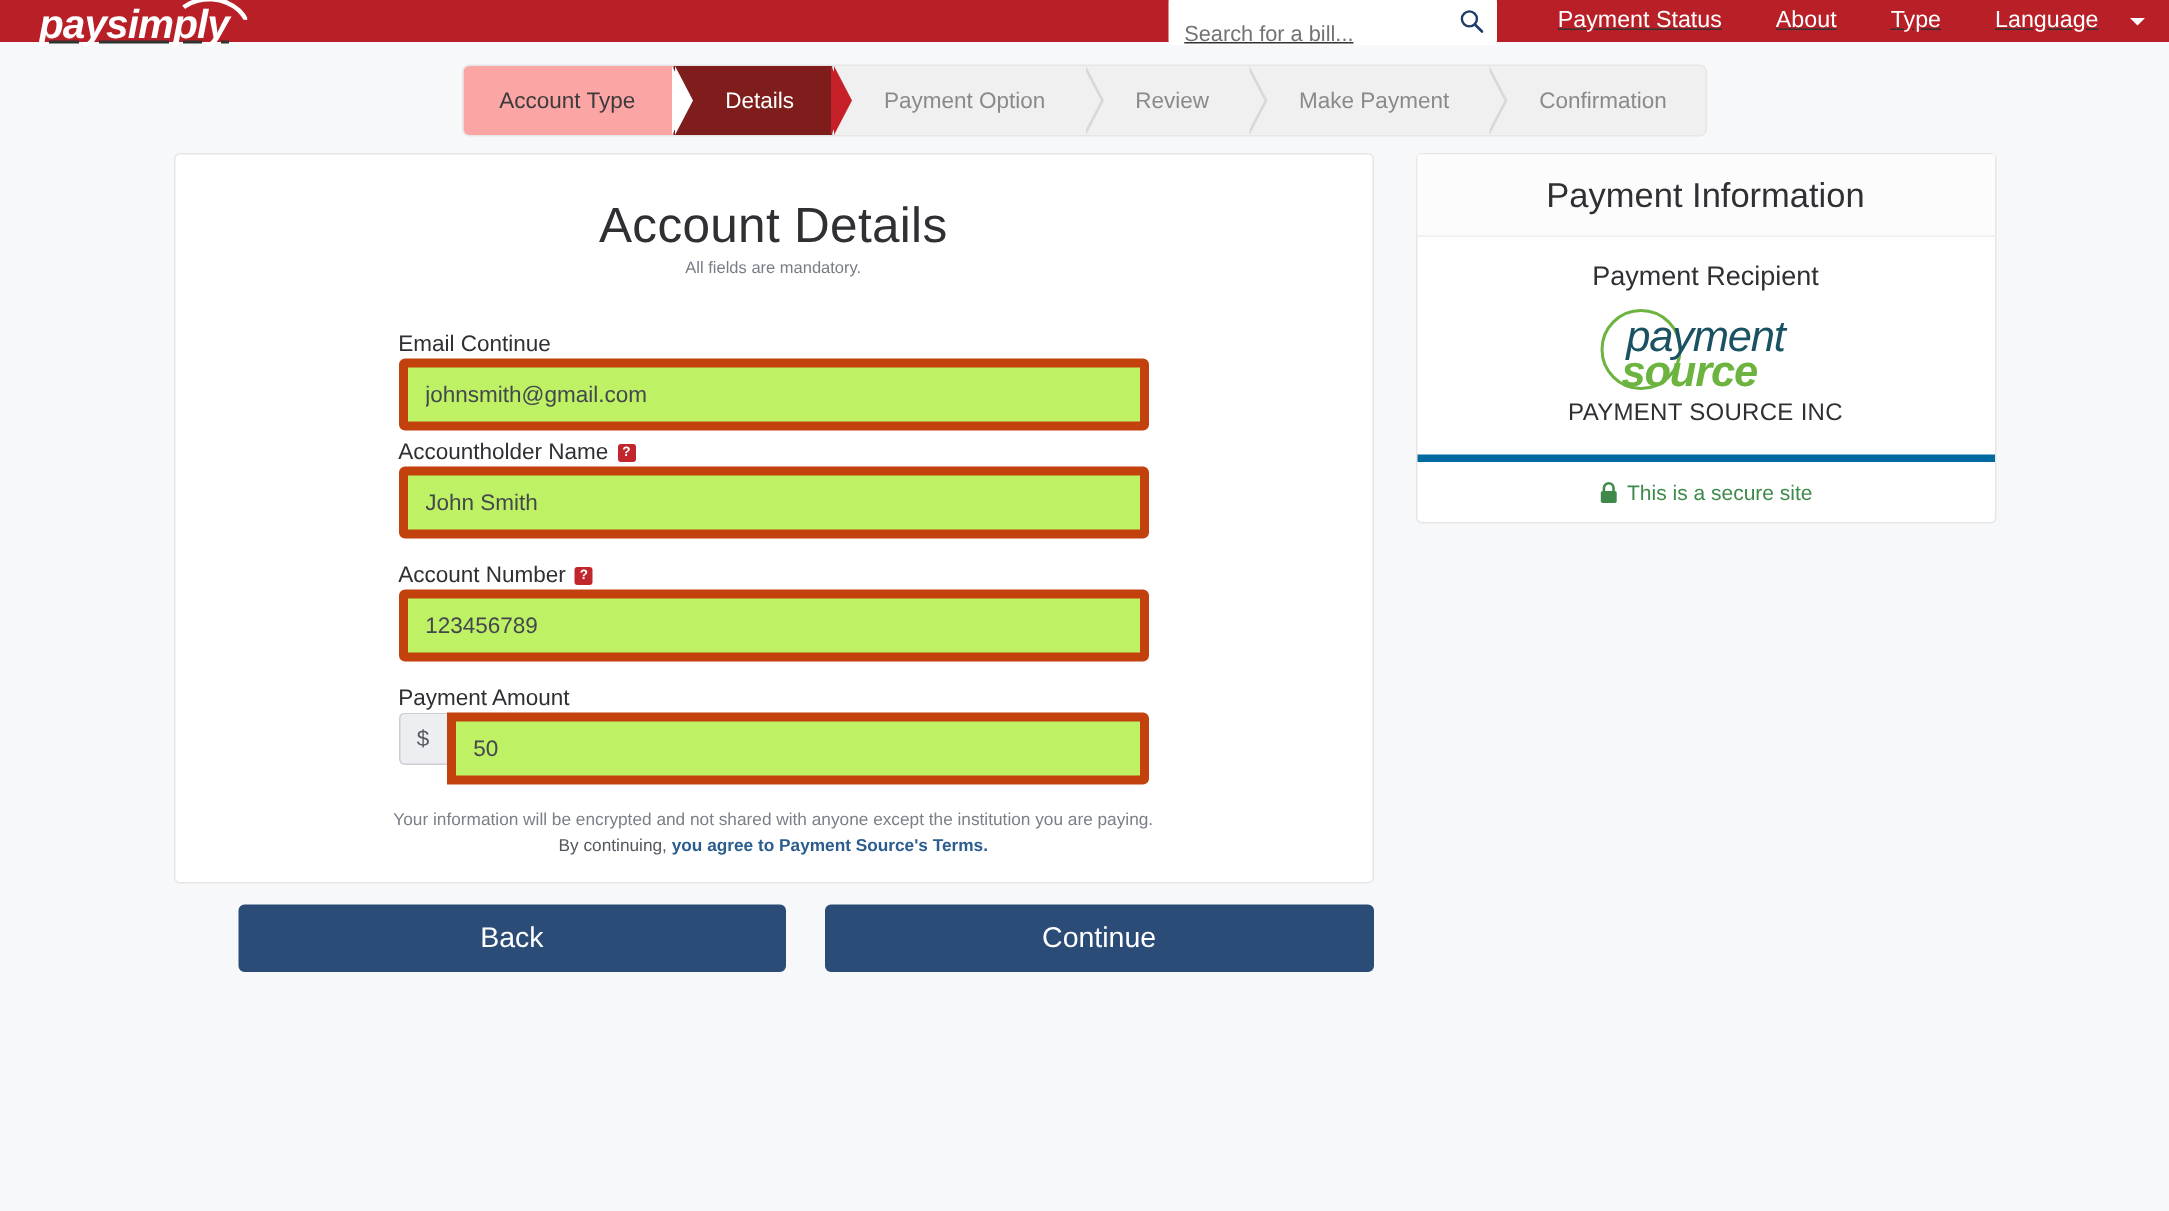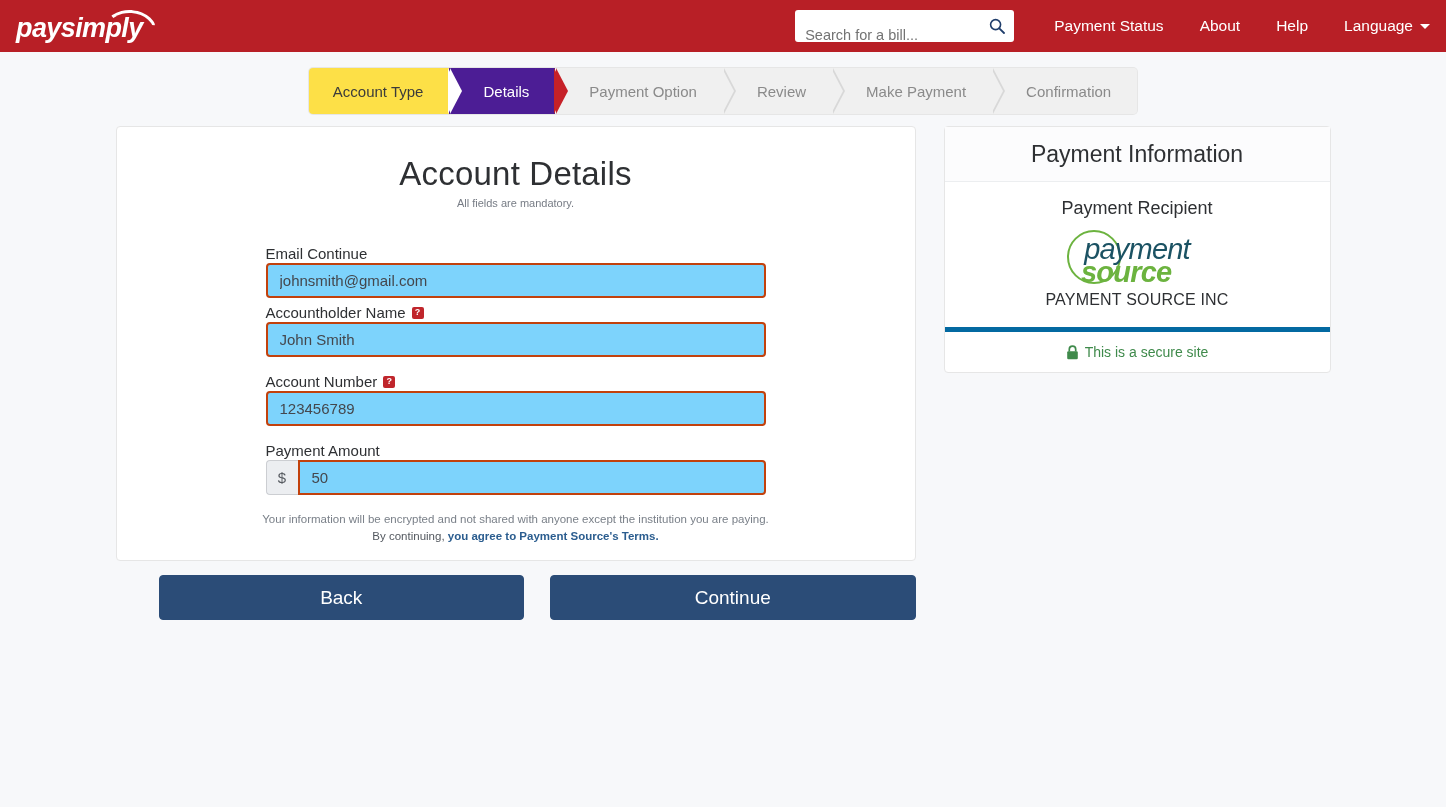--- a/index.html
+++ b/index.html
@@ -8,25 +8,26 @@
     width: 1446px; height: 807px;
     background: #f7f8fa;
     font-family: "Liberation Sans", sans-serif;
     color: #333;
     overflow: hidden;
   }
 
   
   .topbar {
     position: relative;
-    height: 52px;
+    height: 28px;
     background: #b81f26;
     display: flex;
     align-items: center;
-    padding: 0 14px 0 14px;
+    padding: 0 14px 0 24px;
+    text-decoration: underline;
   }
   .logo {
     position: relative;
     font-size: 27px;
     font-weight: bold;
     font-style: italic;
     color: #ffffff;
     letter-spacing: -0.6px;
     line-height: 1;
     margin-left: 2px;
@@ -77,21 +78,21 @@
     width: 16px; height: 16px;
     pointer-events: none;
   }
   .navlink {
     color: #fff;
     font-size: 15.5px;
     text-decoration: none;
     padding: 0 18px;
     white-space: nowrap;
   }
-  .navlink.lang { padding-right: 2px; display: inline-flex; align-items: center; gap: 7px;}
+  .navlink.lang { padding-right: 2px; display: inline-flex; align-items: center; gap: 21px;}
   .caret {
     width: 0; height: 0;
     border-left: 5px solid transparent;
     border-right: 5px solid transparent;
     border-top: 5px solid #fff;
     display: inline-block;
   }
 
   
   .steps-wrap {
@@ -113,22 +114,22 @@
     align-items: center;
     justify-content: center;
     height: 46px;
     padding: 0 26px 0 34px;
     font-size: 15px;
     color: #8a8a8a;
     background: #f0f0f0;
     white-space: nowrap;
   }
   .step:first-child { padding-left: 24px; }
-  .step.done { background: #fde047; color: #3b3b3b; }
-  .step.active { background: #4c1d95; color: #ffffff; }
+  .step.done { background: #fca5a5; color: #3b3b3b; }
+  .step.active { background: #7f1d1d; color: #ffffff; }
   
   .step::after {
     content: "";
     position: absolute;
     right: -11px; top: 0;
     width: 0; height: 0;
     border-top: 23px solid transparent;
     border-bottom: 23px solid transparent;
     border-left: 12px solid #f0f0f0;
     z-index: 3;
@@ -205,27 +206,27 @@
     color: #fff;
     font-size: 9px;
     font-weight: bold;
     border-radius: 2px;
     line-height: 1;
     cursor: pointer;
   }
   .input {
     width: 500px;
     height: 35px;
-    border: 2px solid #c2410c;
+    border: 6px solid #c2410c;
     border-radius: 4px;
-    background: #7dd3fc;
+    background: #bef264;
     font-family: "Liberation Sans", sans-serif;
     font-size: 15px;
     color: #44474d;
-    padding: 0 12px;
+    padding: 18px 12px;
     outline: 0;
   }
   .field-gap { margin-bottom: 16px; }
 
   .input-group { display: flex; width: 500px; }
   .addon {
     width: 32px;
     height: 35px;
     display: flex;
     align-items: center;
@@ -367,21 +368,21 @@
       <span class="search-icon">
         <svg viewBox="0 0 16 16" width="16" height="16">
           <circle cx="6.6" cy="6.6" r="5" fill="none" stroke="#1f3d6b" stroke-width="1.6"></circle>
           <line x1="10.3" y1="10.3" x2="15" y2="15" stroke="#1f3d6b" stroke-width="1.8" stroke-linecap="round"></line>
         </svg>
       </span>
     </div>
 
     <a class="navlink" href="#">Payment Status</a>
     <a class="navlink" href="#">About</a>
-    <a class="navlink" href="#">Help</a>
+    <a class="navlink" href="#">Type</a>
     <a class="navlink lang" href="#">
       <span>Language</span>
       <span class="caret"></span>
     </a>
   </div>
 </div>
 
 <div class="steps-wrap">
   <div class="steps">
     <div class="step done">Account Type</div>

